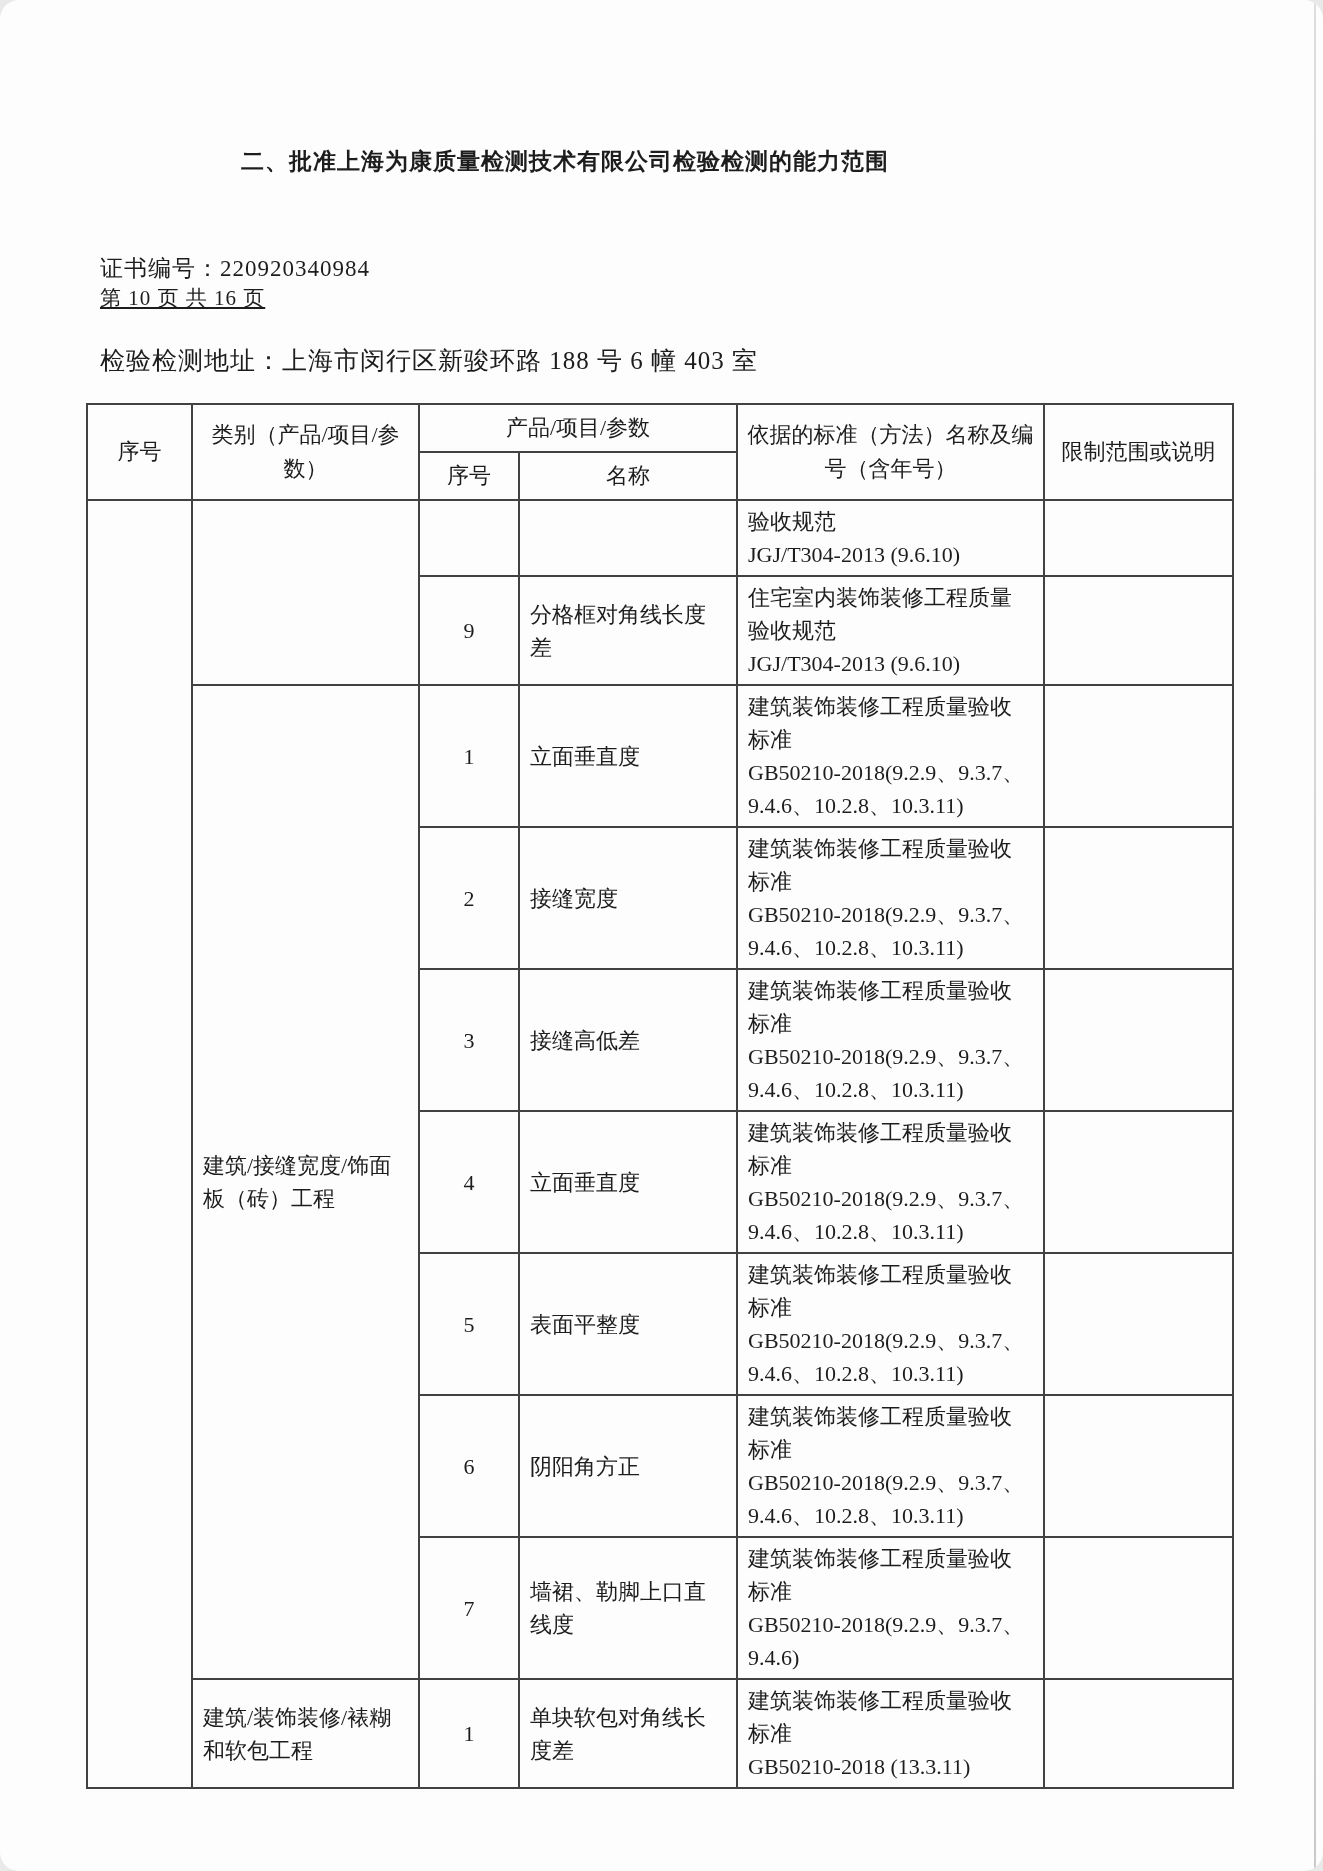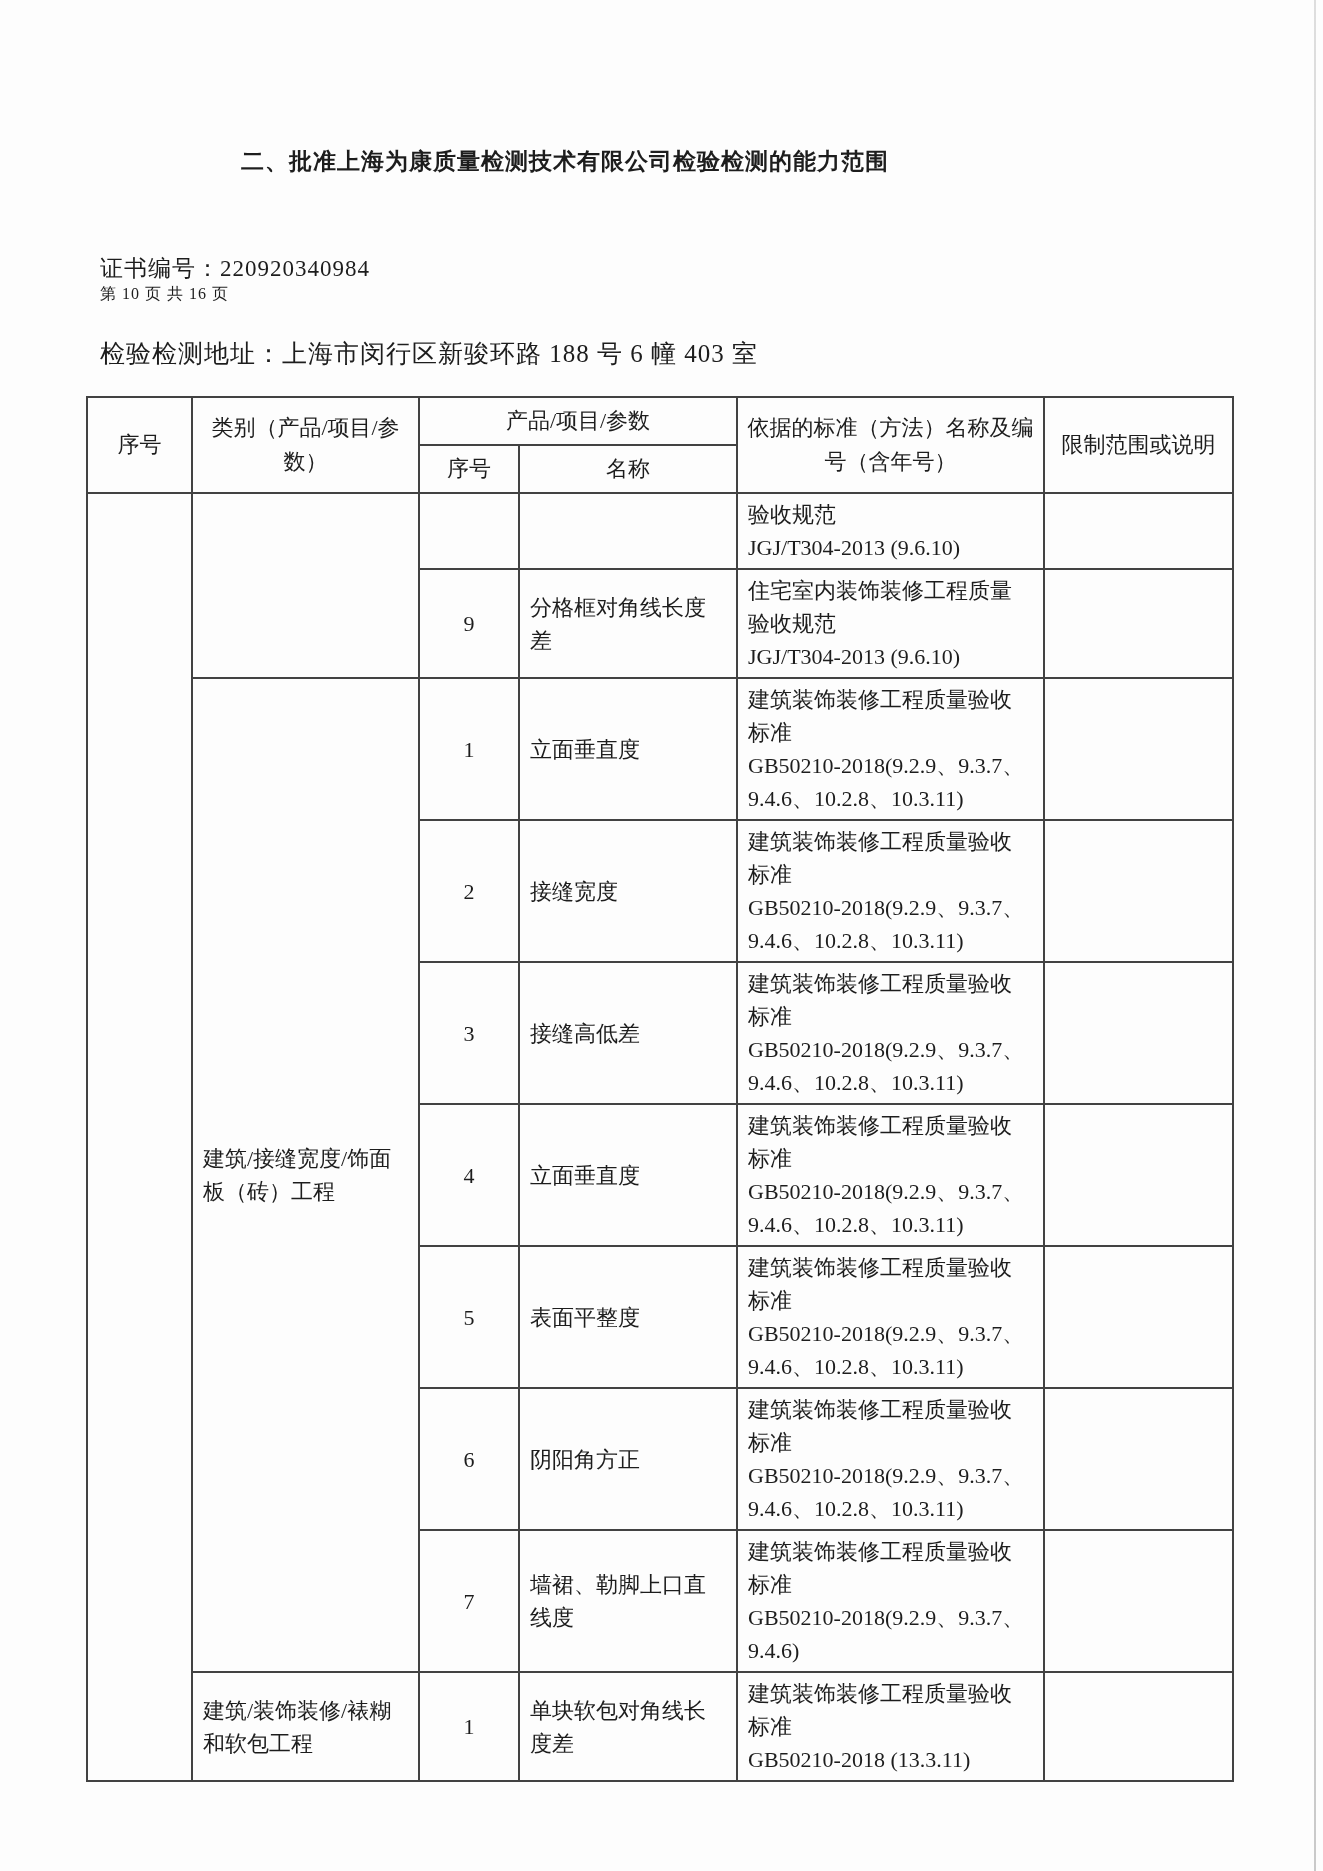--- a/index.html
+++ b/index.html
@@ -4,20 +4,21 @@
 <style>
   html,body { margin:0; padding:0; background:#e9e9e9; }
   .page {
     position:relative;
     width:1323px; height:1871px;
     margin:0 auto;
     background:#fdfdfd;
     overflow:hidden;
     font-family:"Liberation Serif","DejaVu Serif",serif;
     color:#1d1d1d;
+    border-radius:19px;
   }
   .edge-shadow {
     position:absolute; top:0; right:7px;
     width:2px; height:100%;
     background:linear-gradient(#d6d6d6,#bdbdbd);
     opacity:.8;
   }
   .doc-title {
     padding-top:146px;
     margin-left:85px;
@@ -30,21 +31,21 @@
   .meta-row {
     margin:76px 0 0 100px;
     width:938px;
     display:flex;
     justify-content:flex-end;
     align-items:baseline;
     font-size:23px;
     flex-direction:column;
   }
   .meta-row .cert-no { letter-spacing:1px; }
-  .meta-row .page-indicator { font-size:16px; letter-spacing:1px; }
+  .meta-row .page-indicator { font-size:21px; letter-spacing:1px;text-decoration:underline; }
   .address-line {
     margin:32px 0 0 100px;
     font-size:25px;
     letter-spacing:1px;
   }
   table.capability {
     margin:26px 0 0 86px;
     width:1146px;
     border-collapse:collapse;
     table-layout:fixed;

